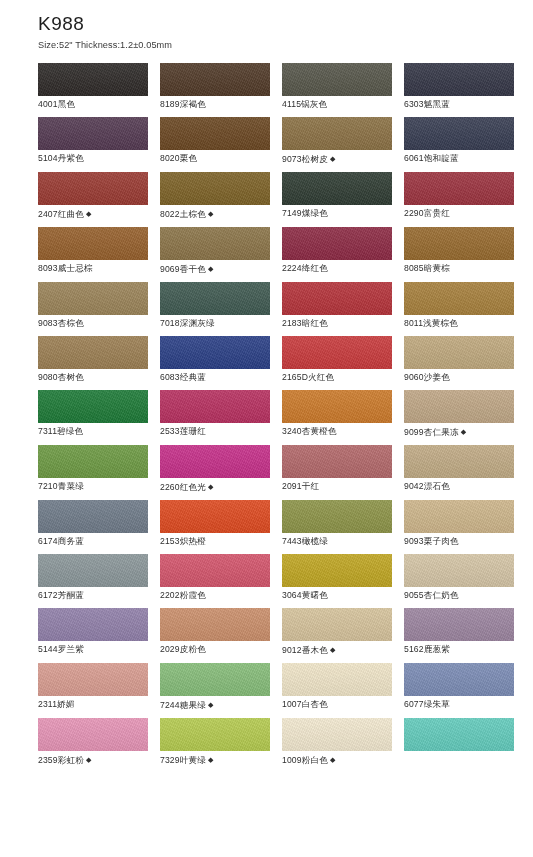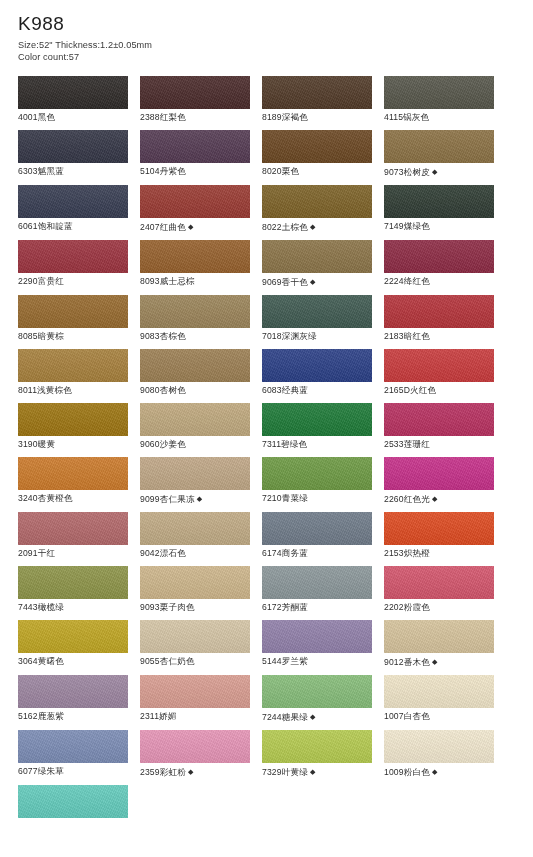--- a/index.html
+++ b/index.html
@@ -13,21 +13,21 @@
     width: 533px;
     height: 857px;
     font-family: "Liberation Sans", "DejaVu Sans", sans-serif;
     color: #2b2b2b;
     overflow: hidden;
     position: relative;
   }
   .page {
     width: 524px;
     height: 857px;
-    padding: 14px 20px 0 18px;
+    padding: 14px 20px 0 38px;
     position: relative;
   }
   
   .header { margin: 0 0 12px 0; }
   .title {
     font-size: 19px;
     font-weight: 400;
     letter-spacing: 0.5px;
     color: #1e1e1e;
     margin: 0 0 5px 0;
@@ -92,33 +92,28 @@
   }
 </style>
 </head>
 <body>
 
 <div class="page">
 
   <div class="header">
     <h1 class="title">K988</h1>
     <div class="spec-line">Size:52" Thickness:1.2±0.05mm</div>
-    <div class="spec-line">Color count:57</div>
   </div>
 
   <div class="grid" id="swatch-grid">
       <div class="cell">
         <div class="chip" style="background: rgb(46, 42, 40);"></div>
         <div class="caption"><span>4001黑色</span></div>
       </div>
       <div class="cell">
-        <div class="chip" style="background: rgb(74, 42, 42);"></div>
-        <div class="caption"><span>2388红梨色</span></div>
-      </div>
-      <div class="cell">
         <div class="chip" style="background: rgb(81, 58, 40);"></div>
         <div class="caption"><span>8189深褐色</span></div>
       </div>
       <div class="cell">
         <div class="chip" style="background: rgb(86, 86, 74);"></div>
         <div class="caption"><span>4115锅灰色</span></div>
       </div>
       <div class="cell">
         <div class="chip" style="background: rgb(52, 54, 70);"></div>
         <div class="caption"><span>6303魆黑蓝</span></div>
@@ -193,24 +188,20 @@
       </div>
       <div class="cell">
         <div class="chip" style="background: rgb(42, 63, 134);"></div>
         <div class="caption"><span>6083经典蓝</span></div>
       </div>
       <div class="cell">
         <div class="chip" style="background: rgb(201, 58, 60);"></div>
         <div class="caption"><span>2165D火红色</span></div>
       </div>
       <div class="cell">
-        <div class="chip" style="background: rgb(157, 117, 17);"></div>
-        <div class="caption"><span>3190暖黄</span></div>
-      </div>
-      <div class="cell">
         <div class="chip" style="background: rgb(192, 169, 126);"></div>
         <div class="caption"><span>9060沙姜色</span></div>
       </div>
       <div class="cell">
         <div class="chip" style="background: rgb(29, 122, 55);"></div>
         <div class="caption"><span>7311碧绿色</span></div>
       </div>
       <div class="cell">
         <div class="chip" style="background: rgb(184, 48, 96);"></div>
         <div class="caption"><span>2533莲珊红</span></div>
@@ -269,20 +260,24 @@
       </div>
       <div class="cell">
         <div class="chip" style="background: rgb(213, 197, 166);"></div>
         <div class="caption"><span>9055杏仁奶色</span></div>
       </div>
       <div class="cell">
         <div class="chip" style="background: rgb(145, 128, 170);"></div>
         <div class="caption"><span>5144罗兰紫</span></div>
       </div>
       <div class="cell">
+        <div class="chip" style="background: rgb(203, 143, 107);"></div>
+        <div class="caption"><span>2029皮粉色</span></div>
+      </div>
+      <div class="cell">
         <div class="chip" style="background: rgb(214, 195, 156);"></div>
         <div class="caption"><span>9012番木色</span><span class="newmark">◆</span></div>
       </div>
       <div class="cell">
         <div class="chip" style="background: rgb(156, 133, 160);"></div>
         <div class="caption"><span>5162鹿葱紫</span></div>
       </div>
       <div class="cell">
         <div class="chip" style="background: rgb(217, 157, 145);"></div>
         <div class="caption"><span>2311娇媚</span></div>

